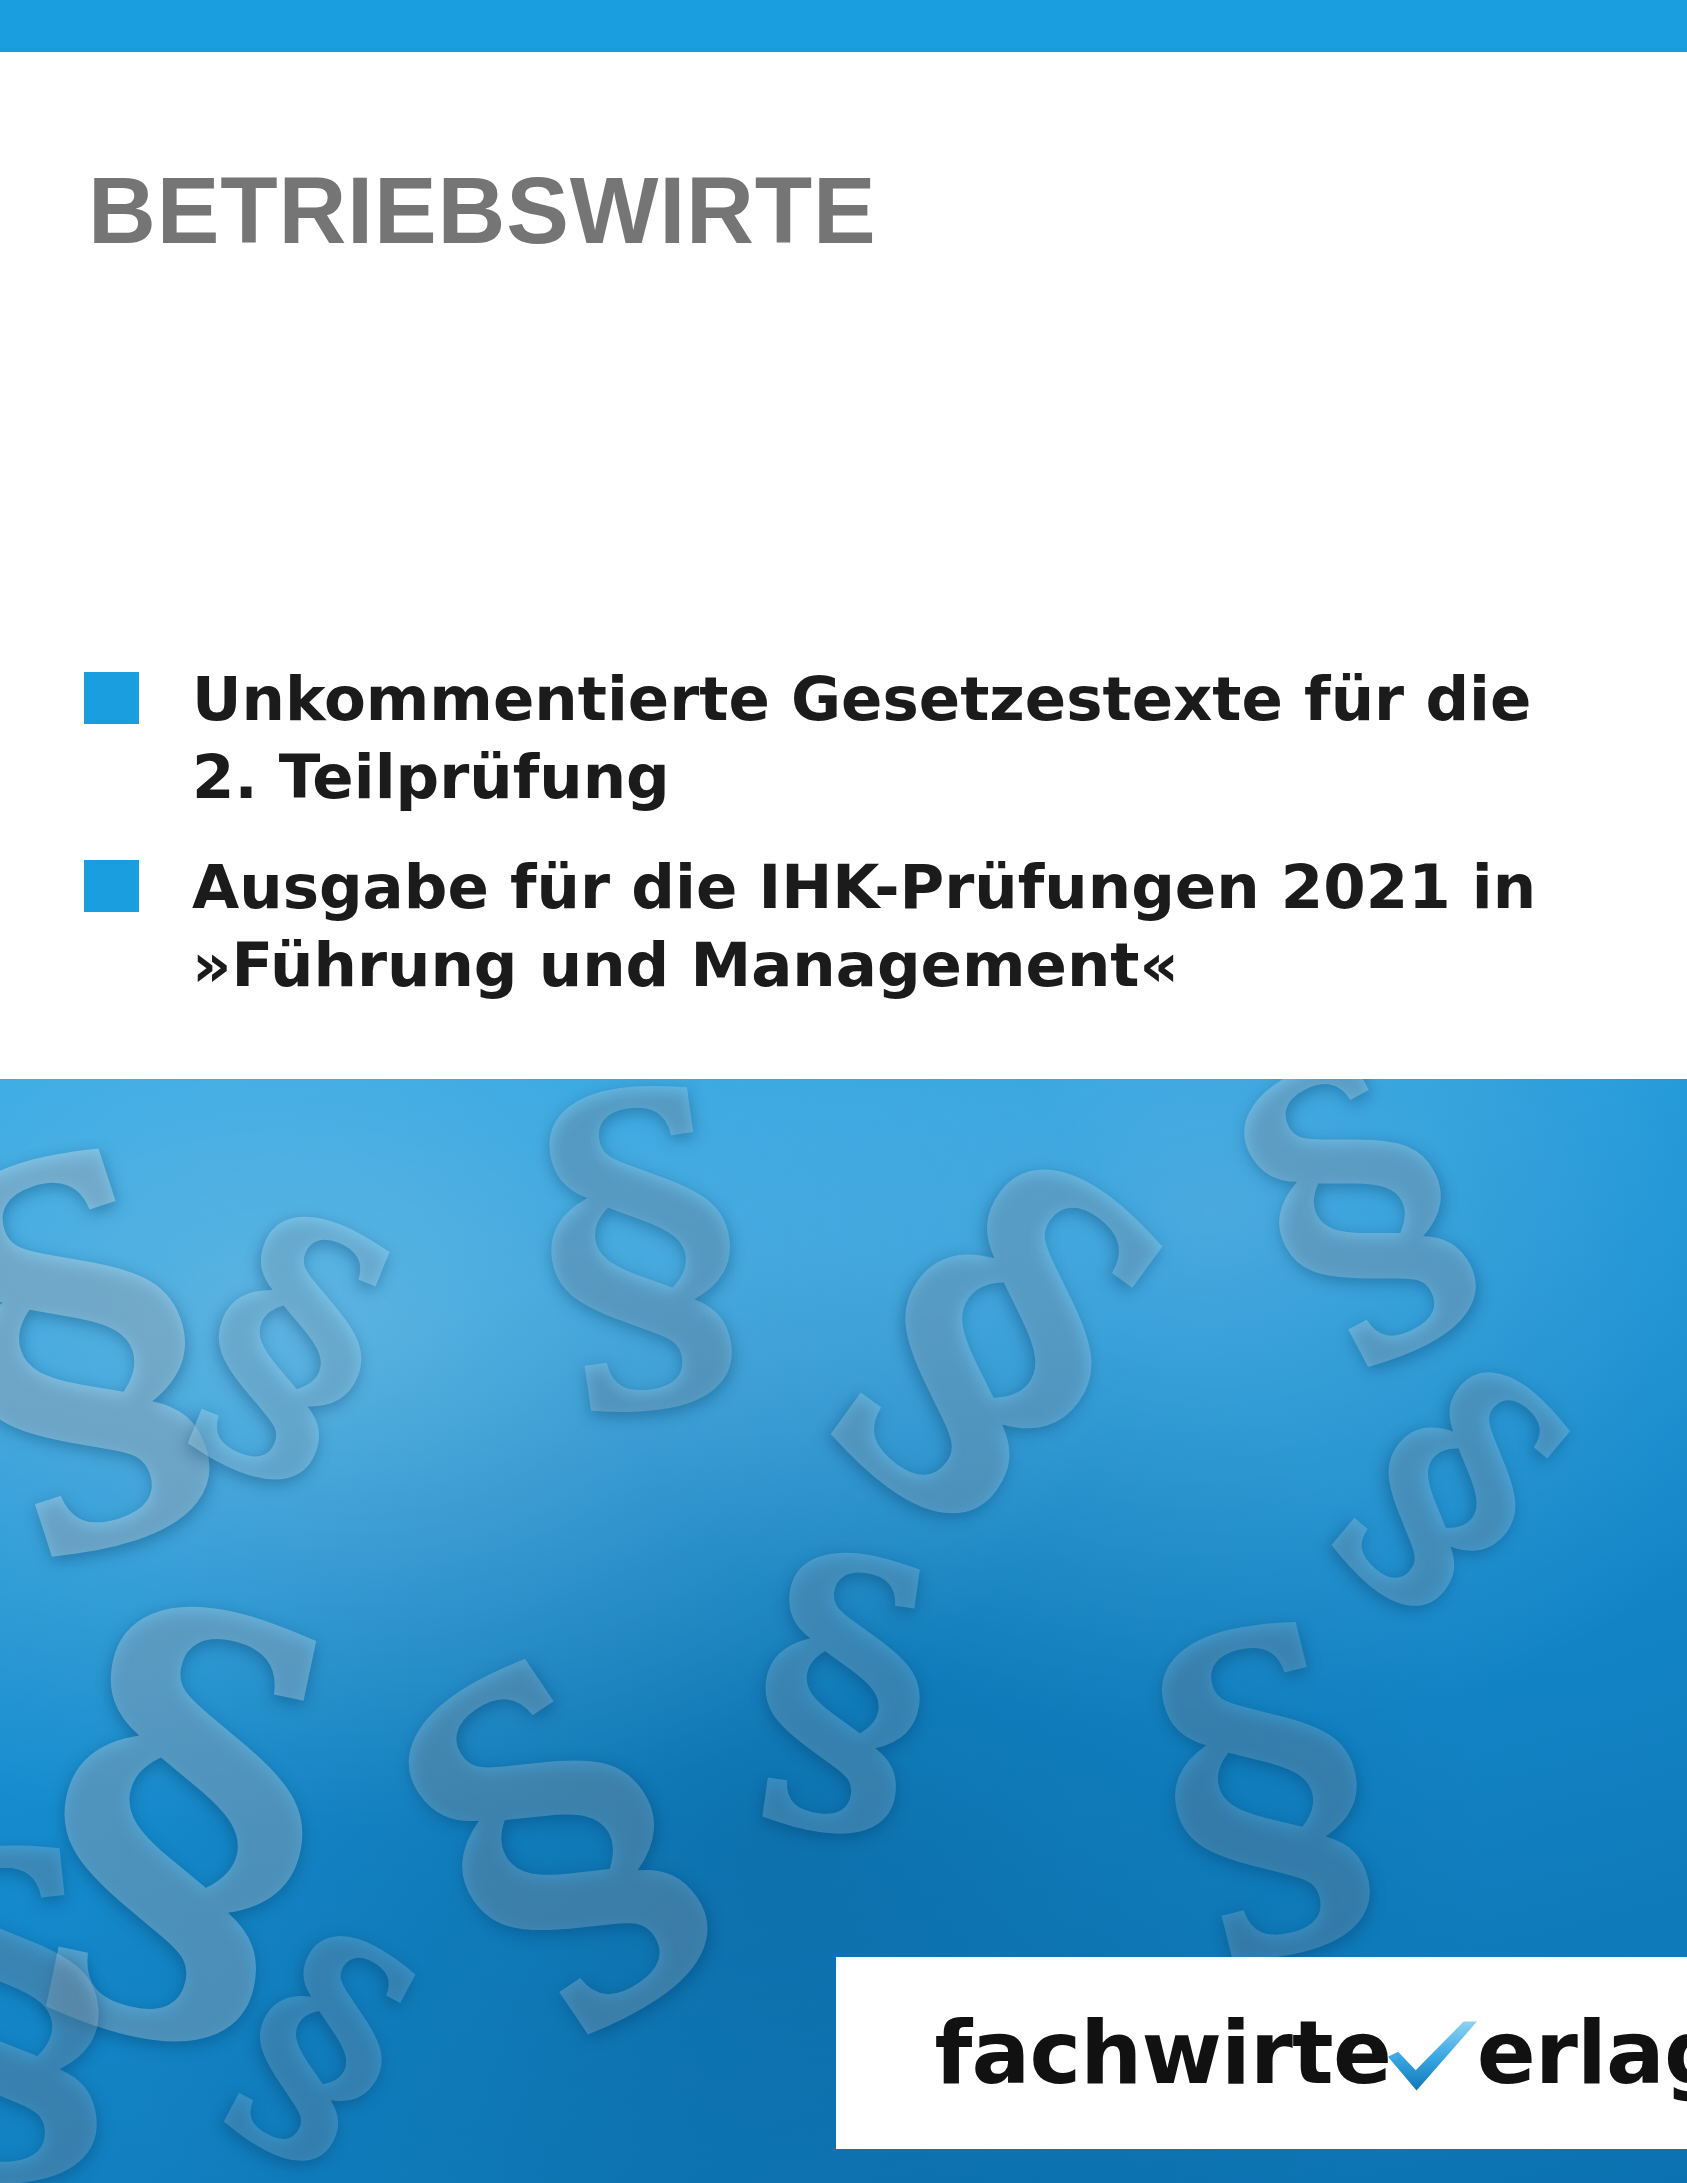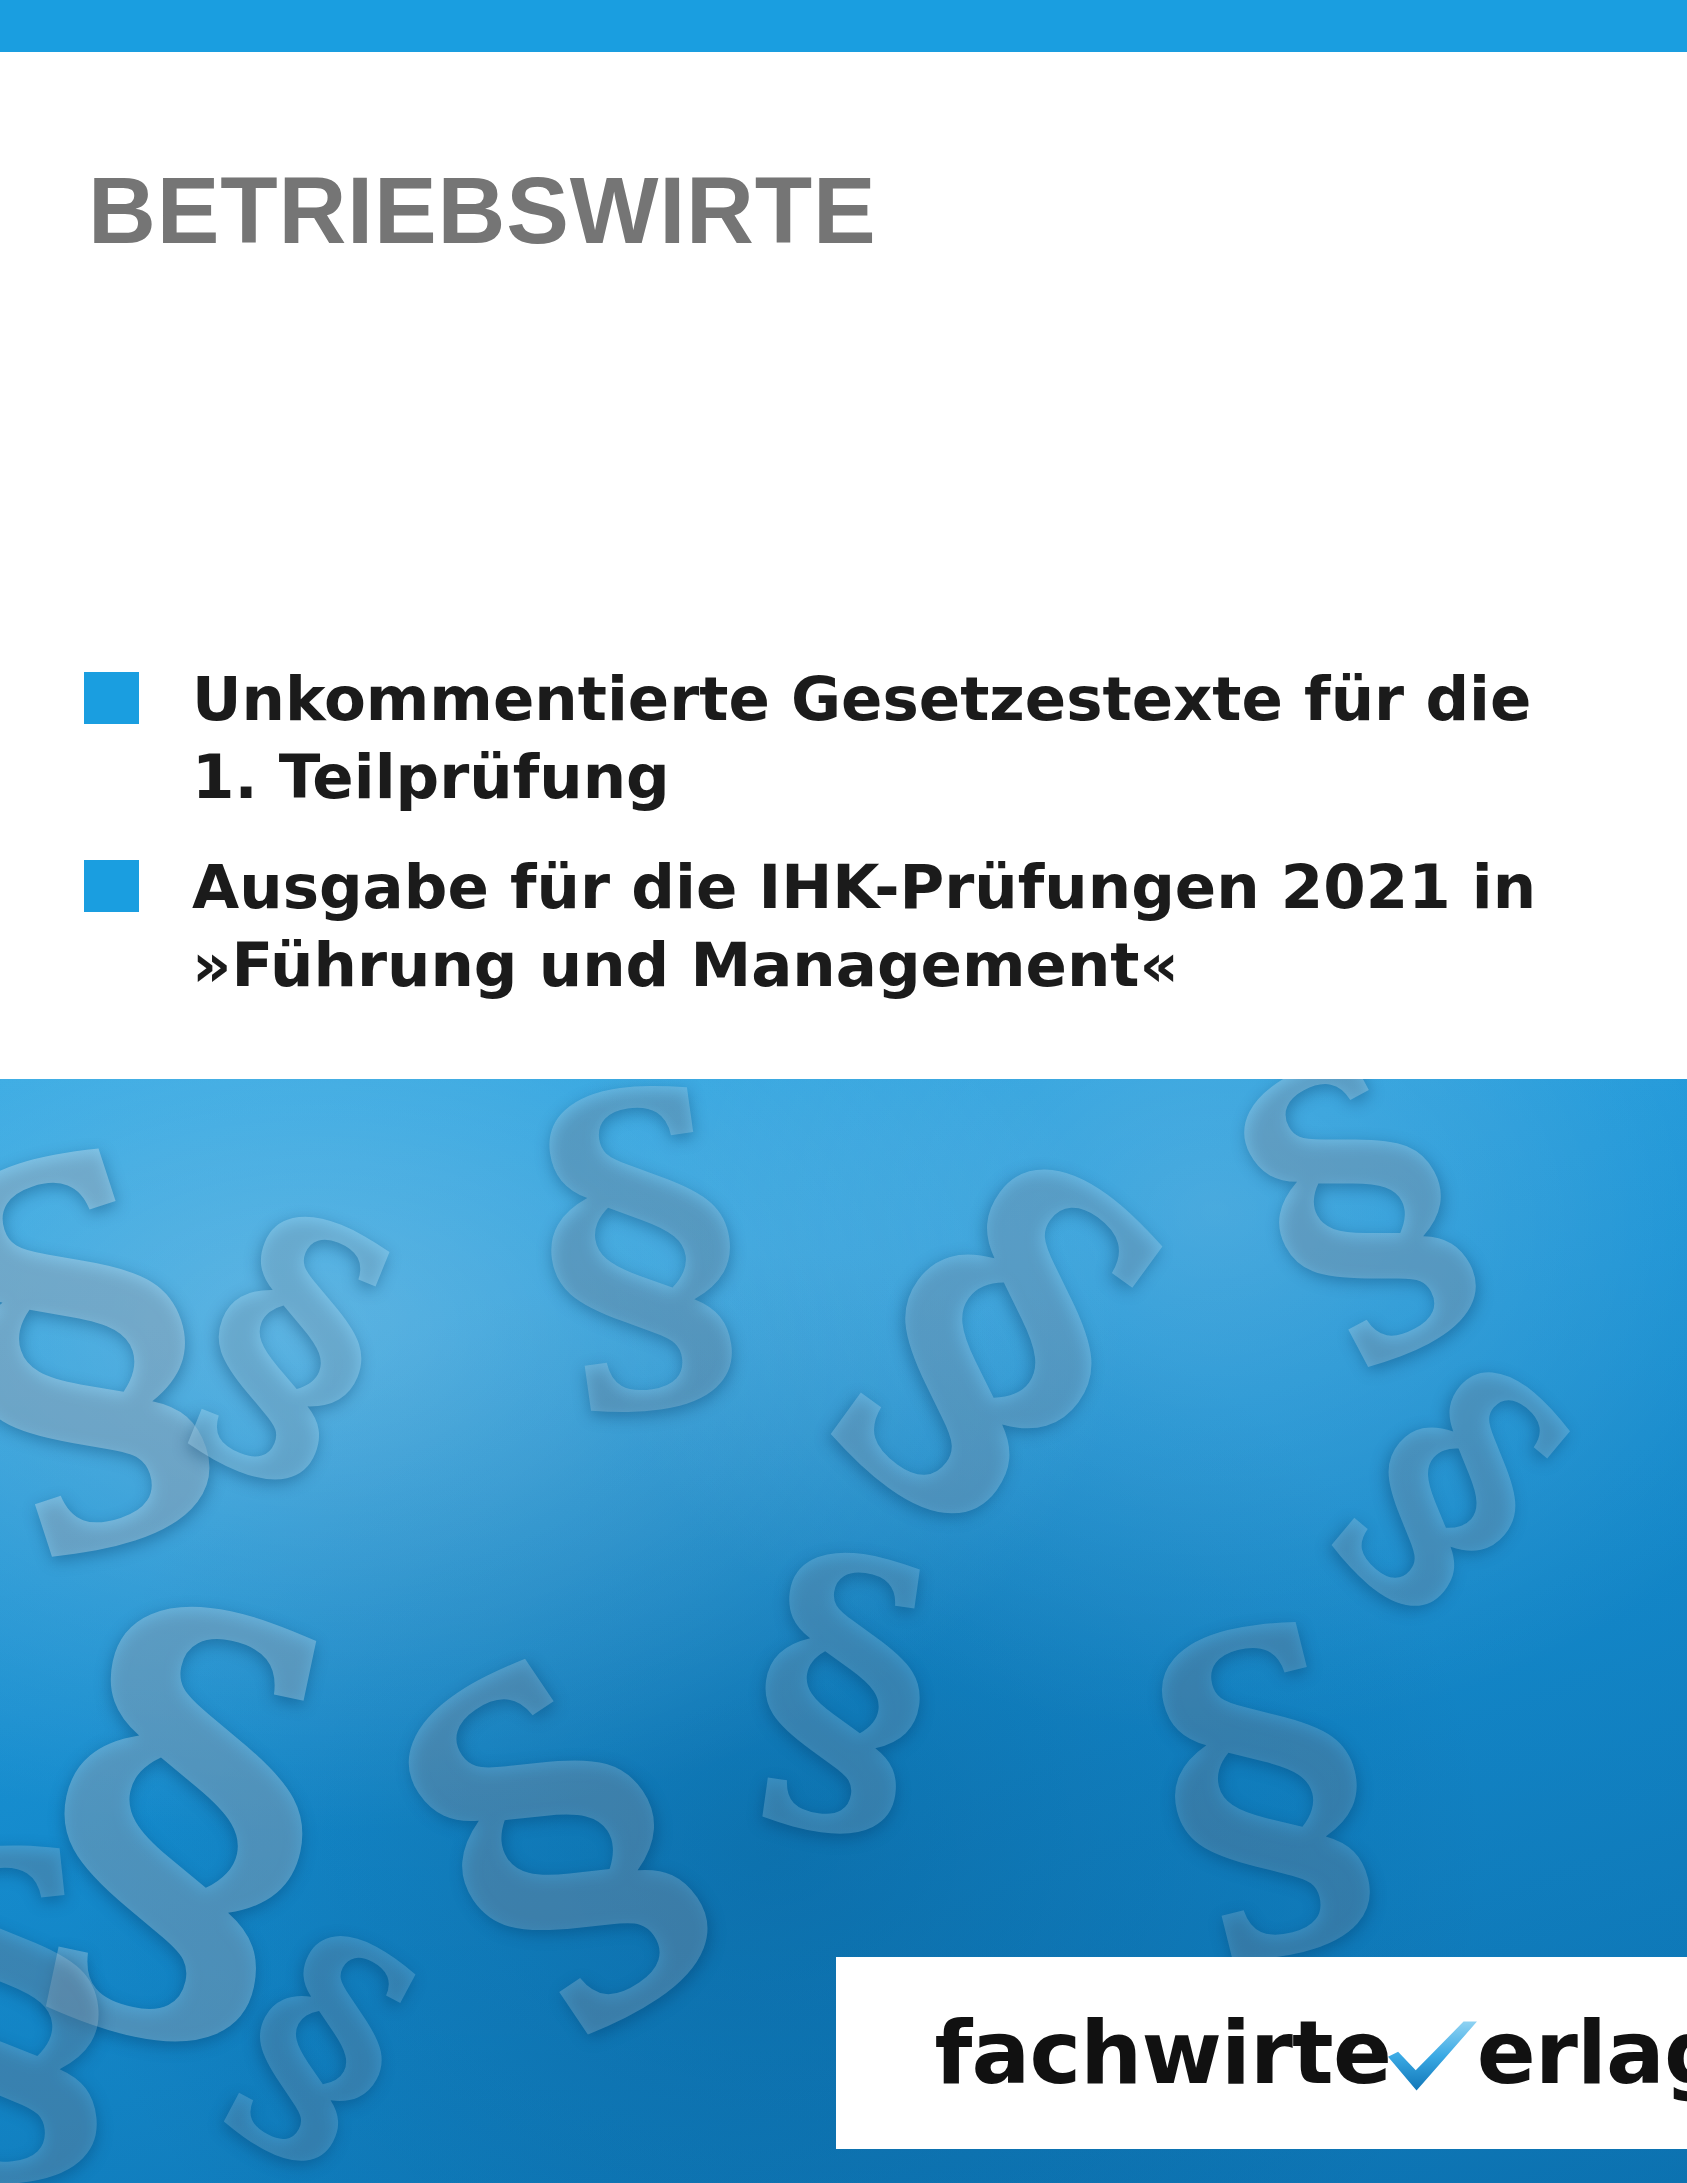--- a/index.html
+++ b/index.html
@@ -168,21 +168,21 @@
   <div class="top-bar"></div>
 
   <div class="text-area">
 
     <div class="series-title">BETRIEBSWIRTE</div>
 
 
     <div class="bullets">
       <div class="bullet-row">
         <span class="bullet-square"></span>
-        <span class="bullet-text">Unkommentierte Gesetzestexte für die 1. Teilprüfung</span>
+        <span class="bullet-text">Unkommentierte Gesetzestexte für die 2. Teilprüfung</span>
       </div>
       <div class="bullet-row">
         <span class="bullet-square"></span>
         <span class="bullet-text">Ausgabe für die IHK-Prüfungen 2021 in »Führung und Management«</span>
       </div>
     </div>
 
   </div>
 
   <div class="photo">

